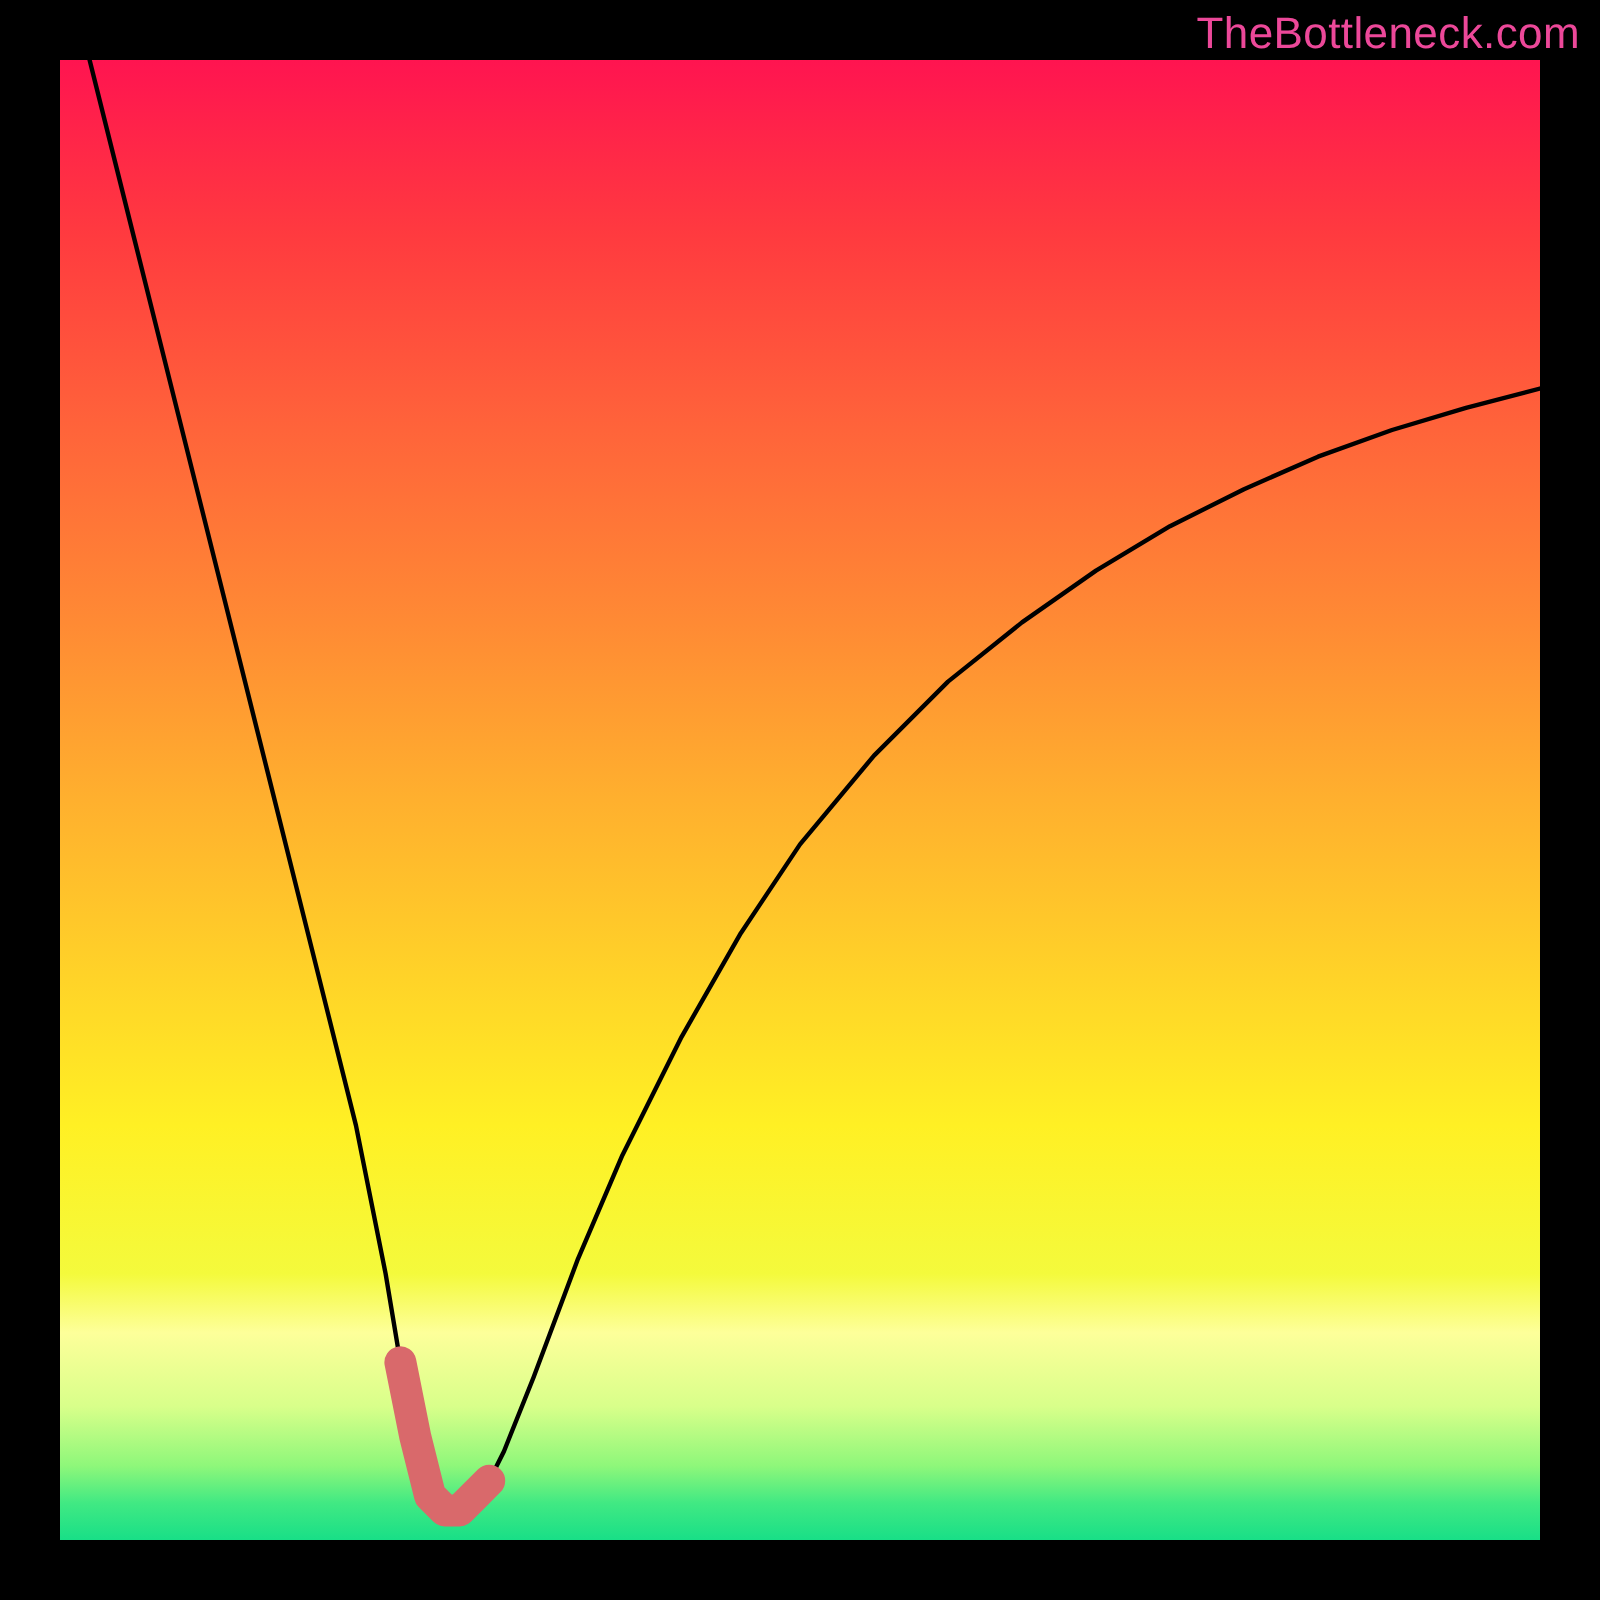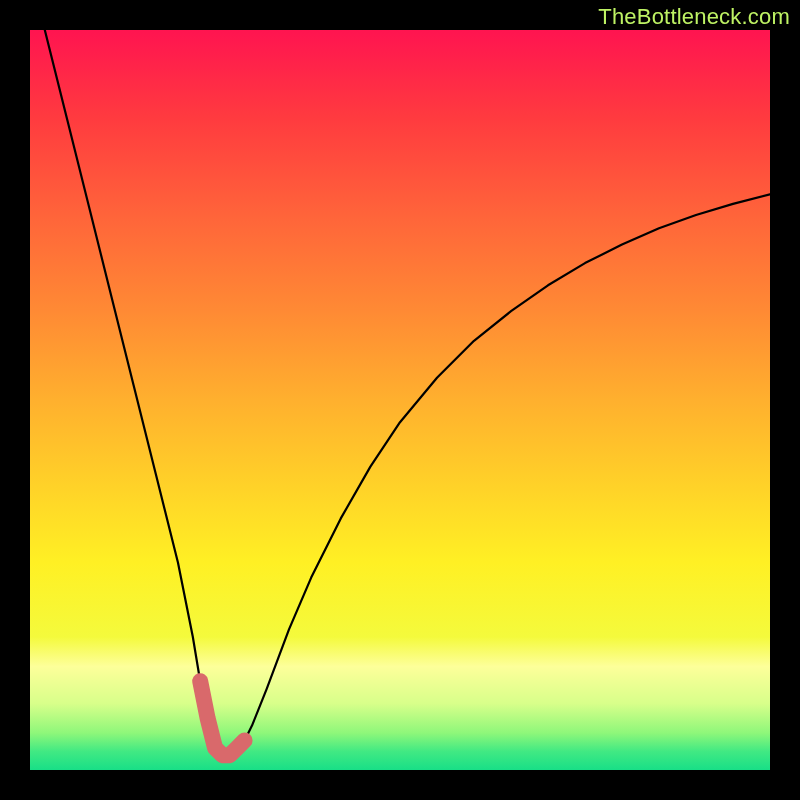--- a/index.html
+++ b/index.html
@@ -23,21 +23,21 @@
     position: absolute;
     left: 30px;
     top: 30px;
     width: 740px;
     height: 740px;
   }
   .watermark {
     position: absolute;
     top: 4px;
     right: 10px;
-    color: #bef264;
+    color: #ec4899;
     font-size: 22px;
     font-weight: 500;
     letter-spacing: 0.2px;
     user-select: none;
     margin-left: 35px;
   }
   svg { display: block; }
 </style>
 </head>
 <body>

